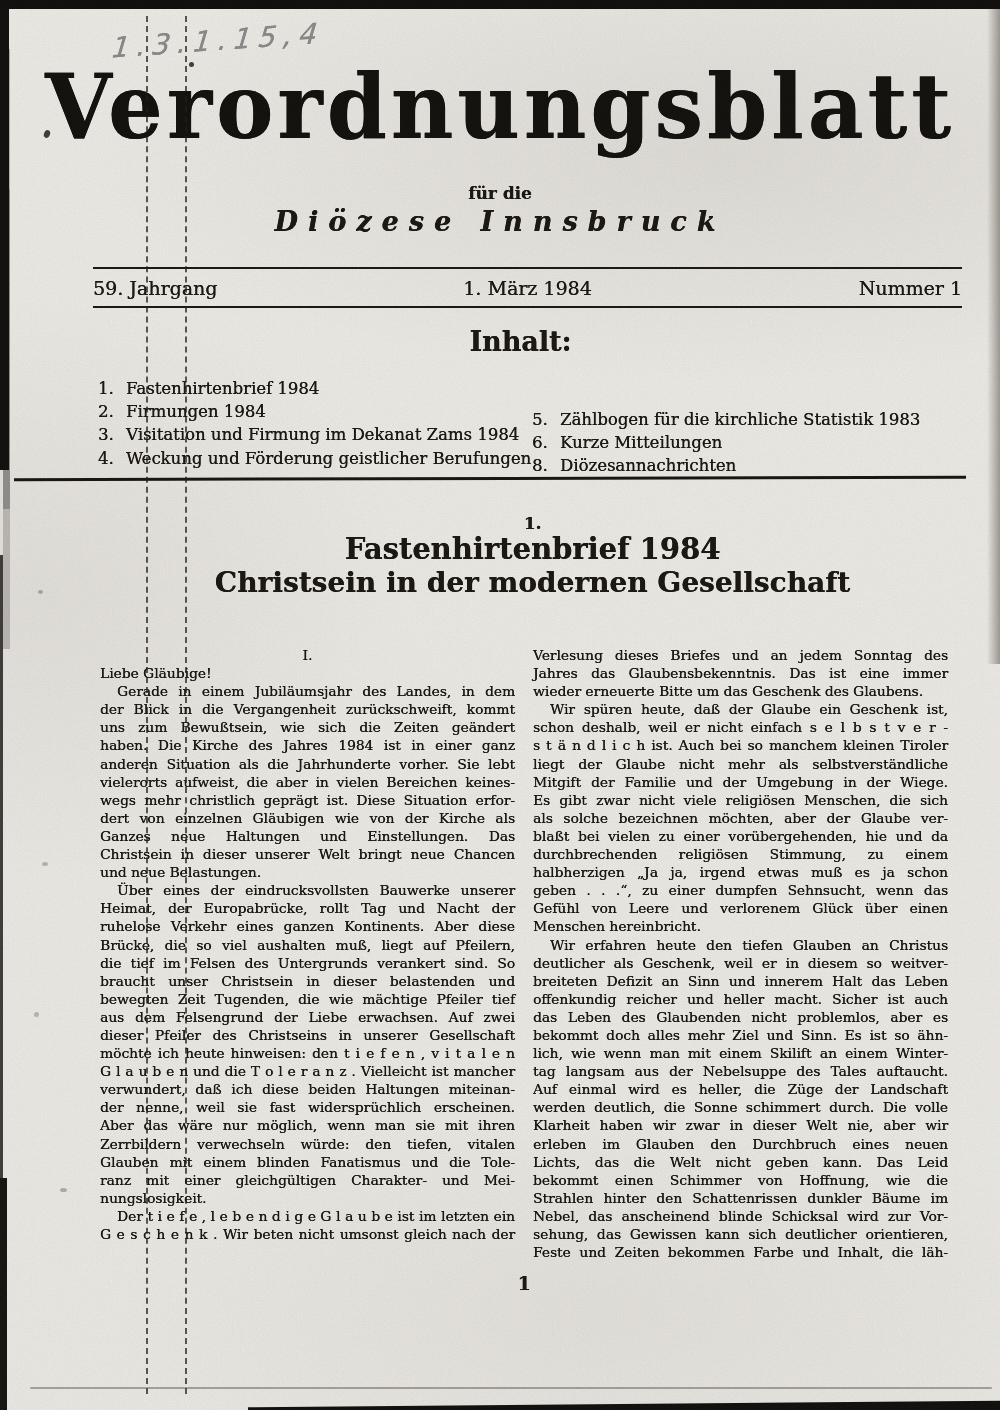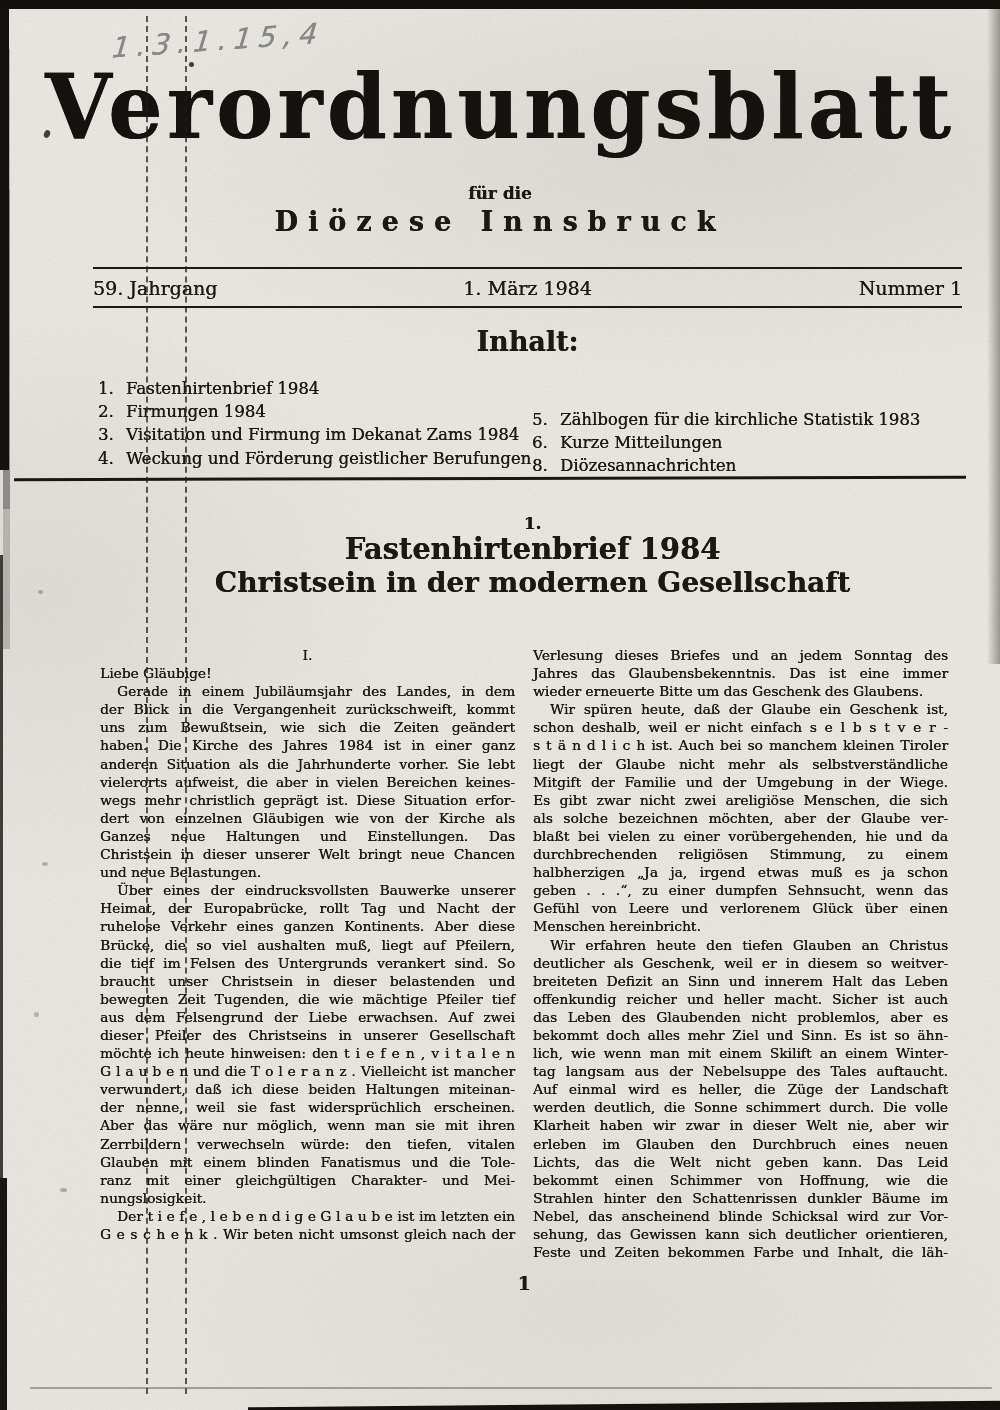--- a/index.html
+++ b/index.html
@@ -34,34 +34,34 @@
     font-size:28px;color:#8d8d8d;letter-spacing:7px;
     transform:rotate(-4deg) skewX(-10deg);font-style:italic;white-space:nowrap;
   }
 
   
   .masthead-title{
     top:56px;left:0;width:100%;text-align:center;font-weight:bold;
     font-size:86px;letter-spacing:4px;transform:scaleY(1.04);color:#0e0c09;
   }
   .masthead-sub-small{top:183px;left:0;width:100%;text-align:center;font-size:17px;font-weight:bold;}
-  .masthead-sub-large{top:206px;left:0;width:100%;text-align:center;font-size:27px;font-weight:600;letter-spacing:10px;}
+  .masthead-sub-large{top:206px;left:0;width:100%;text-align:center;font-size:27px;font-weight:600;letter-spacing:10px;font-style:italic;}
 
   
   .issue-bar{
     top:267px;left:93px;width:869px;height:37px;
     border-top:2px solid #17140f;border-bottom:2px solid #17140f;
     display:flex;align-items:center;justify-content:space-between;
     font-size:19px;
   }
   .issue-bar .mid{position:absolute;left:0;width:100%;text-align:center;}
   .issue-bar span{position:relative;}
 
   
-  .contents-heading{top:326px;left:93px;width:869px;text-align:center;font-size:27px;font-weight:bold;}
+  .contents-heading{top:326px;left:86px;width:869px;text-align:center;font-size:27px;font-weight:bold;}
   .toc{top:377px;font-size:16.5px;}
   .toc-left{left:98px;width:420px;}
   .toc-right{left:532px;width:420px;margin-top:31px;}
   .toc-row{line-height:23.2px;white-space:nowrap;}
   .toc-num{display:inline-block;width:28px;}
   .rule-toc-bottom{top:477px;left:14px;width:952px;height:3px;background:#14110d;transform:rotate(-0.15deg);}
 
   
   .article-number{top:513px;left:100px;width:865px;text-align:center;font-size:17px;font-weight:bold;}
   .article-title1{top:532px;left:100px;width:865px;text-align:center;font-size:29px;font-weight:bold;}
@@ -152,21 +152,21 @@
       </div>
     <div class="col" id="col-right">
         <div class="line">Verlesung dieses Briefes und an jedem Sonntag des</div>
         <div class="line">Jahres das Glaubensbekenntnis. Das ist eine immer</div>
         <div class="line no-flush">wieder erneuerte Bitte um das Geschenk des Glaubens.</div>
         <div class="line indent">Wir spüren heute, daß der Glaube ein Geschenk ist,</div>
         <div class="line">schon deshalb, weil er nicht einfach s e l b s t v e r -</div>
         <div class="line">s t ä n d l i c h ist. Auch bei so manchem kleinen Tiroler</div>
         <div class="line">liegt der Glaube nicht mehr als selbstverständliche</div>
         <div class="line">Mitgift der Familie und der Umgebung in der Wiege.</div>
-        <div class="line">Es gibt zwar nicht zwei areligiöse Menschen, die sich</div>
+        <div class="line">Es gibt zwar nicht viele religiösen Menschen, die sich</div>
         <div class="line">als solche bezeichnen möchten, aber der Glaube ver-</div>
         <div class="line">blaßt bei vielen zu einer vorübergehenden, hie und da</div>
         <div class="line">durchbrechenden religiösen Stimmung, zu einem</div>
         <div class="line">halbherzigen „Ja ja, irgend etwas muß es ja schon</div>
         <div class="line">geben . . .“, zu einer dumpfen Sehnsucht, wenn das</div>
         <div class="line">Gefühl von Leere und verlorenem Glück über einen</div>
         <div class="line no-flush">Menschen hereinbricht.</div>
         <div class="line indent">Wir erfahren heute den tiefen Glauben an Christus</div>
         <div class="line">deutlicher als Geschenk, weil er in diesem so weitver-</div>
         <div class="line">breiteten Defizit an Sinn und innerem Halt das Leben</div>

